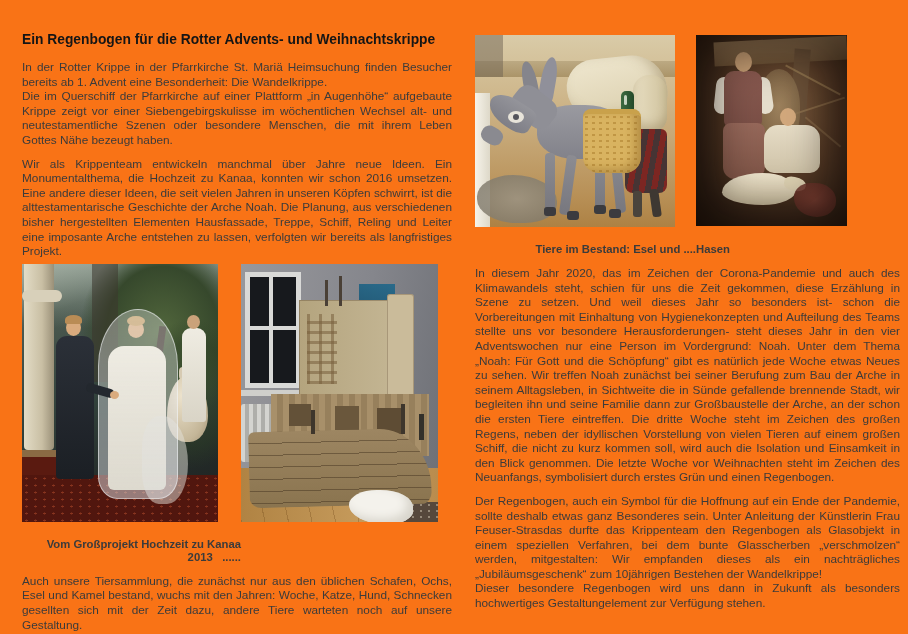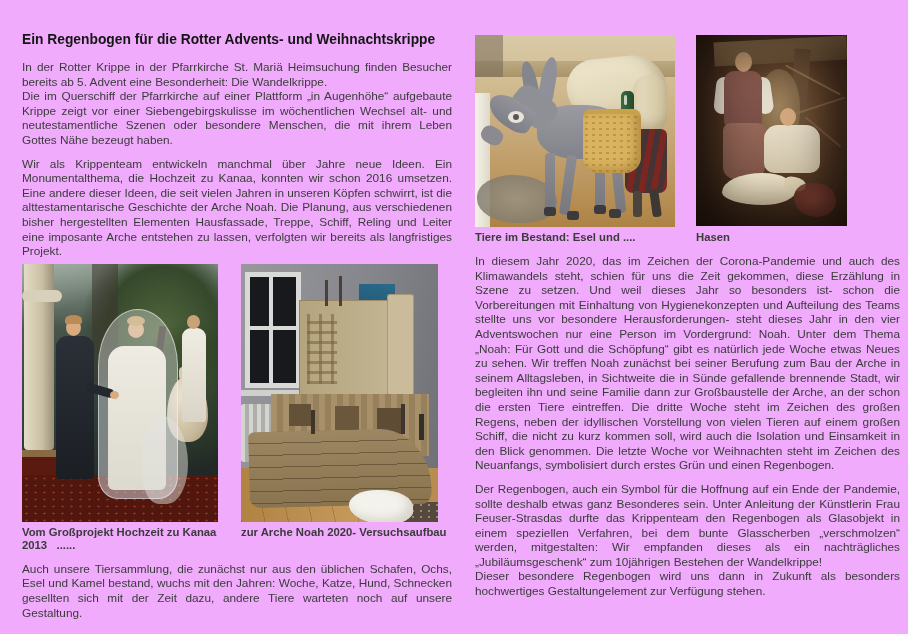--- a/index.html
+++ b/index.html
@@ -1,28 +1,28 @@
 <!DOCTYPE html>
 <html><head>
 <meta charset="utf-8">
 <style>
   html,body{margin:0;padding:0;background:#ffffff;}
-  .page{position:relative;width:908px;height:634px;background:#f0abfc;overflow:hidden;
+  .page{position:relative;width:908px;height:634px;background:#f97316;overflow:hidden;
         font-family:"Liberation Sans", sans-serif;color:#3b3b3b;}
   .col{position:absolute;}
   .col-left{left:22px;top:31px;width:430px;}
   .col-right{left:475px;top:35px;width:425px;}
   h1.title{font-size:13.8px;line-height:17px;font-weight:bold;color:#151515;margin:0 0 12px 0;}
   p.para{font-size:11.8px;line-height:14.6px;text-align:justify;margin:0 0 9px 0;}
   p.tight{margin-bottom:0;}
   p.pre-fig{margin-bottom:5px;}
   .figure-row{display:flex;align-items:flex-start;}
   .figure-row.left-figs{gap:23px;}
   .figure-row.right-figs{gap:21px;}
-  .caption-row{display:flex;margin-top:4px;margin-bottom:10px;}
+  .caption-row{display:flex;margin-top:16px;margin-bottom:10px;text-align:right;}
   .caption{font-size:11.3px;line-height:13px;font-weight:bold;color:#3b3b3b;white-space:pre-wrap;}
   .cap-first-left{flex:0 0 219px;}
   .cap-first-right{flex:0 0 221px;}
   .photo{position:relative;overflow:hidden;flex:none;}
   .photo div{position:absolute;}
 
   
   .pw{width:196px;height:258px;background:linear-gradient(160deg,#8a9488 0%,#4c5a50 18%,#32423c 48%,#232a28 78%,#1d211f 100%);}
   .pw-backdrop{left:0;top:0;width:100%;height:64px;background:linear-gradient(180deg,rgba(185,198,186,.55),rgba(185,198,186,0));}
   .pw-foliage{left:58px;top:-28px;width:165px;height:190px;border-radius:50%;
@@ -153,21 +153,21 @@
       background:radial-gradient(#8a4438,#5e2c24);}
   .ps-vignette{left:0;top:0;right:0;bottom:0;box-shadow:inset 0 0 40px 18px rgba(15,8,4,.55);}
 </style>
 </head>
 <body>
 
 <div class="page">
 
   <div class="col col-left">
     <h1 class="title">Ein Regenbogen für die Rotter Advents- und Weihnachtskrippe</h1>
-    <p class="para tight">In der Rotter Krippe in der Pfarrkirche St. Mariä Heimsuchung finden Besucher bereits ab 5. Advent eine Besonderheit: Die Wandelkrippe.</p>
+    <p class="para tight">In der Rotter Krippe in der Pfarrkirche St. Mariä Heimsuchung finden Besucher bereits ab 1. Advent eine Besonderheit: Die Wandelkrippe.</p>
     <p class="para">Die im Querschiff der Pfarrkirche auf einer Plattform „in Augenhöhe“ aufgebaute Krippe zeigt vor einer Siebengebirgskulisse im wöchentlichen Wechsel alt- und neutestamentliche Szenen oder besondere Menschen, die mit ihrem Leben Gottes Nähe bezeugt haben.</p>
     <p class="para pre-fig">Wir als Krippenteam entwickeln manchmal über Jahre neue Ideen. Ein Monumentalthema, die Hochzeit zu Kanaa, konnten wir schon 2016 umsetzen. Eine andere dieser Ideen, die seit vielen Jahren in unseren Köpfen schwirrt, ist die alttestamentarische Geschichte der Arche Noah. Die Planung, aus verschiedenen bisher hergestellten Elementen Hausfassade, Treppe, Schiff, Reling und Leiter eine imposante Arche entstehen zu lassen, verfolgten wir bereits als langfristiges Projekt.</p>
 
     <div class="figure-row left-figs">
       <div class="photo pw">
         <div class="pw-backdrop"></div>
         <div class="pw-foliage"></div>
         <div class="pw-foliage2"></div>
         <div class="pw-trunk"></div>
         <div class="pw-col"></div>
@@ -213,21 +213,20 @@
         <div class="pa-hull"></div>
         <div class="pa-post1"></div>
         <div class="pa-post2"></div>
         <div class="pa-post3"></div>
         <div class="pa-paper"></div>
       </div>
     </div>
 
     <div class="caption-row">
       <span class="caption cap-first-left">Vom Großprojekt Hochzeit zu Kanaa 2013   ......</span>
-      <span class="caption">zur Arche Noah 2020- Versuchsaufbau</span>
     </div>
 
     <p class="para">Auch unsere Tiersammlung, die zunächst nur aus den üblichen Schafen, Ochs, Esel und Kamel bestand, wuchs mit den Jahren: Woche, Katze, Hund, Schnecken gesellten sich mit der Zeit dazu, andere Tiere warteten noch auf unsere Gestaltung.</p>
   </div>
 
   <div class="col col-right">
     <div class="figure-row right-figs">
       <div class="photo pd">
         <div class="pd-shelf"></div>
         <div class="pd-corner"></div>

